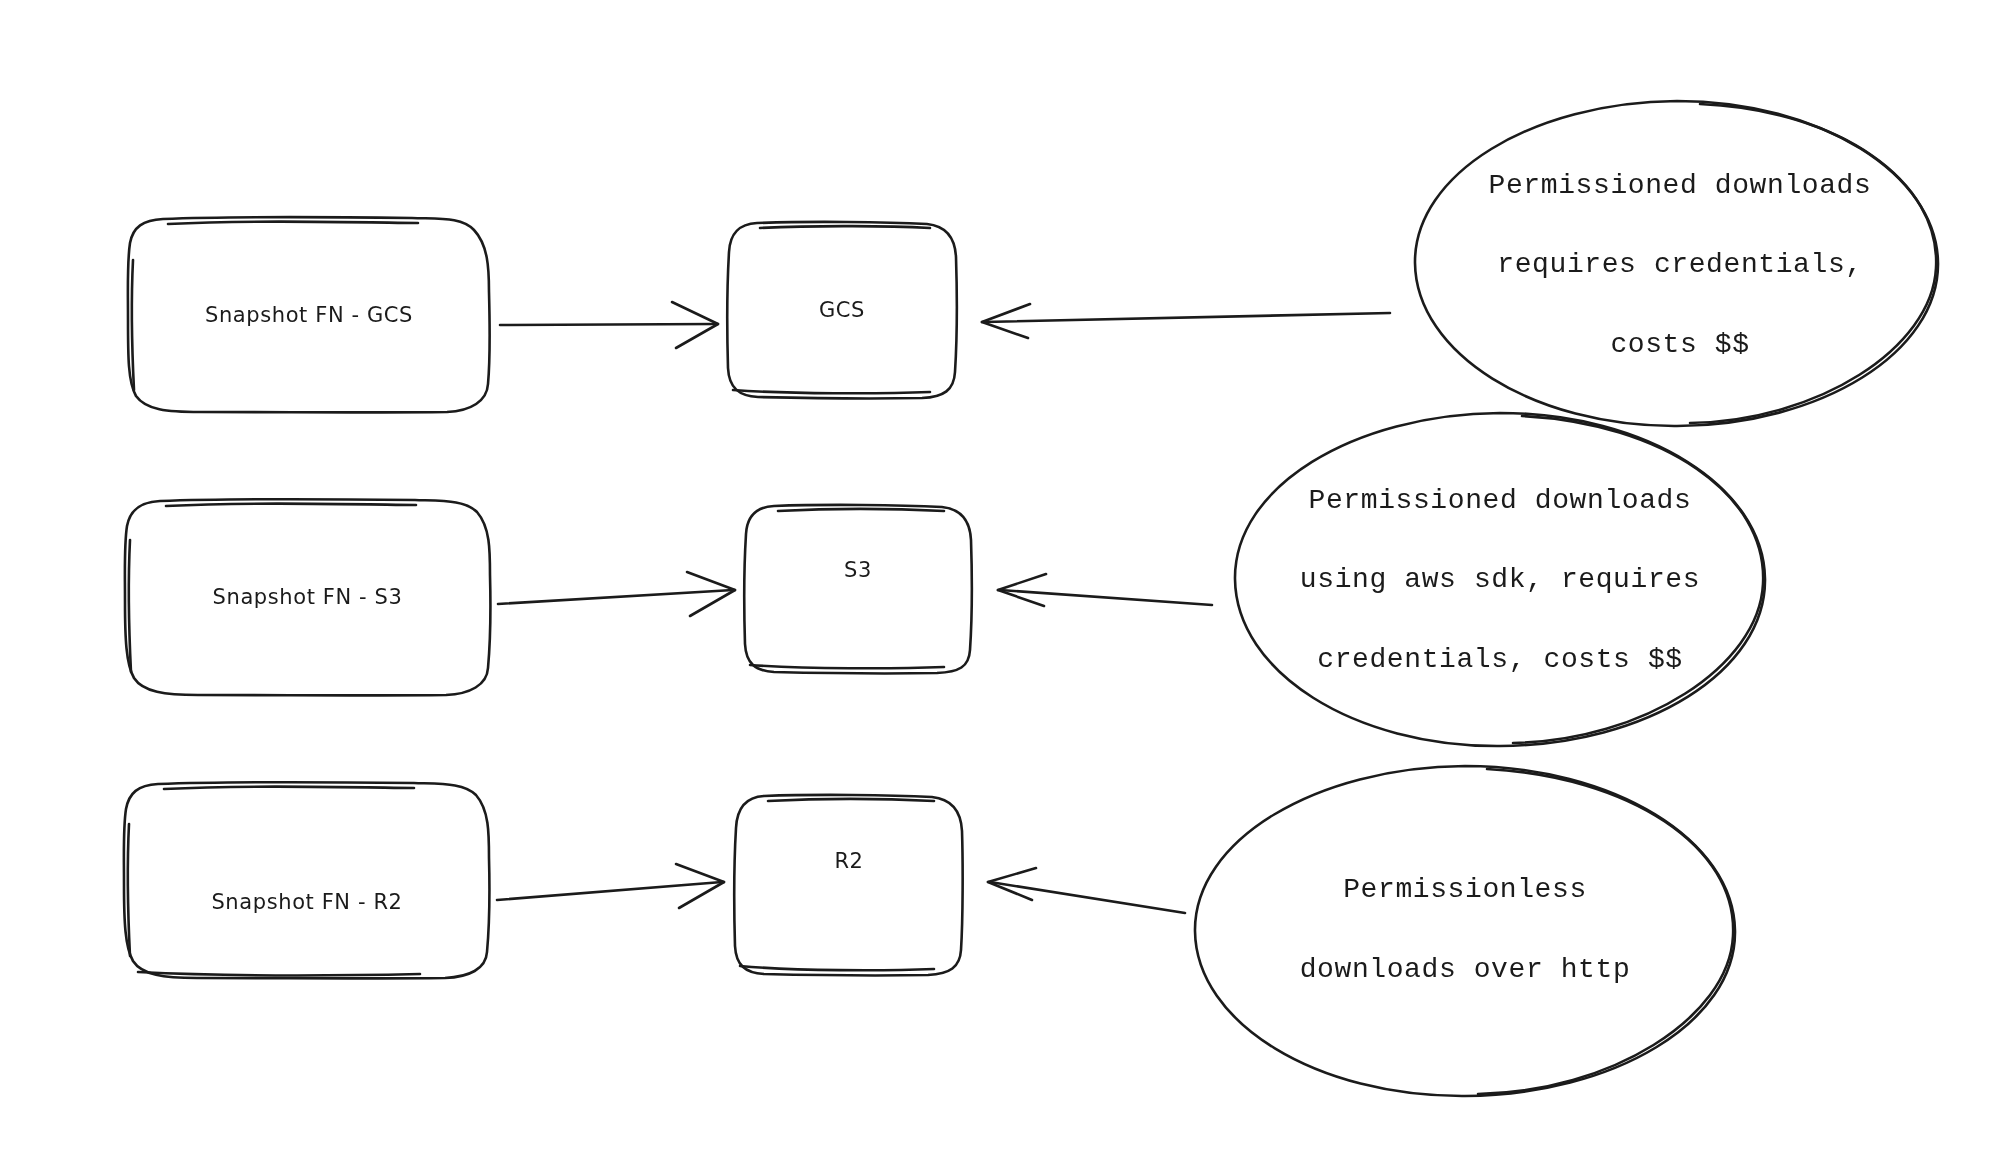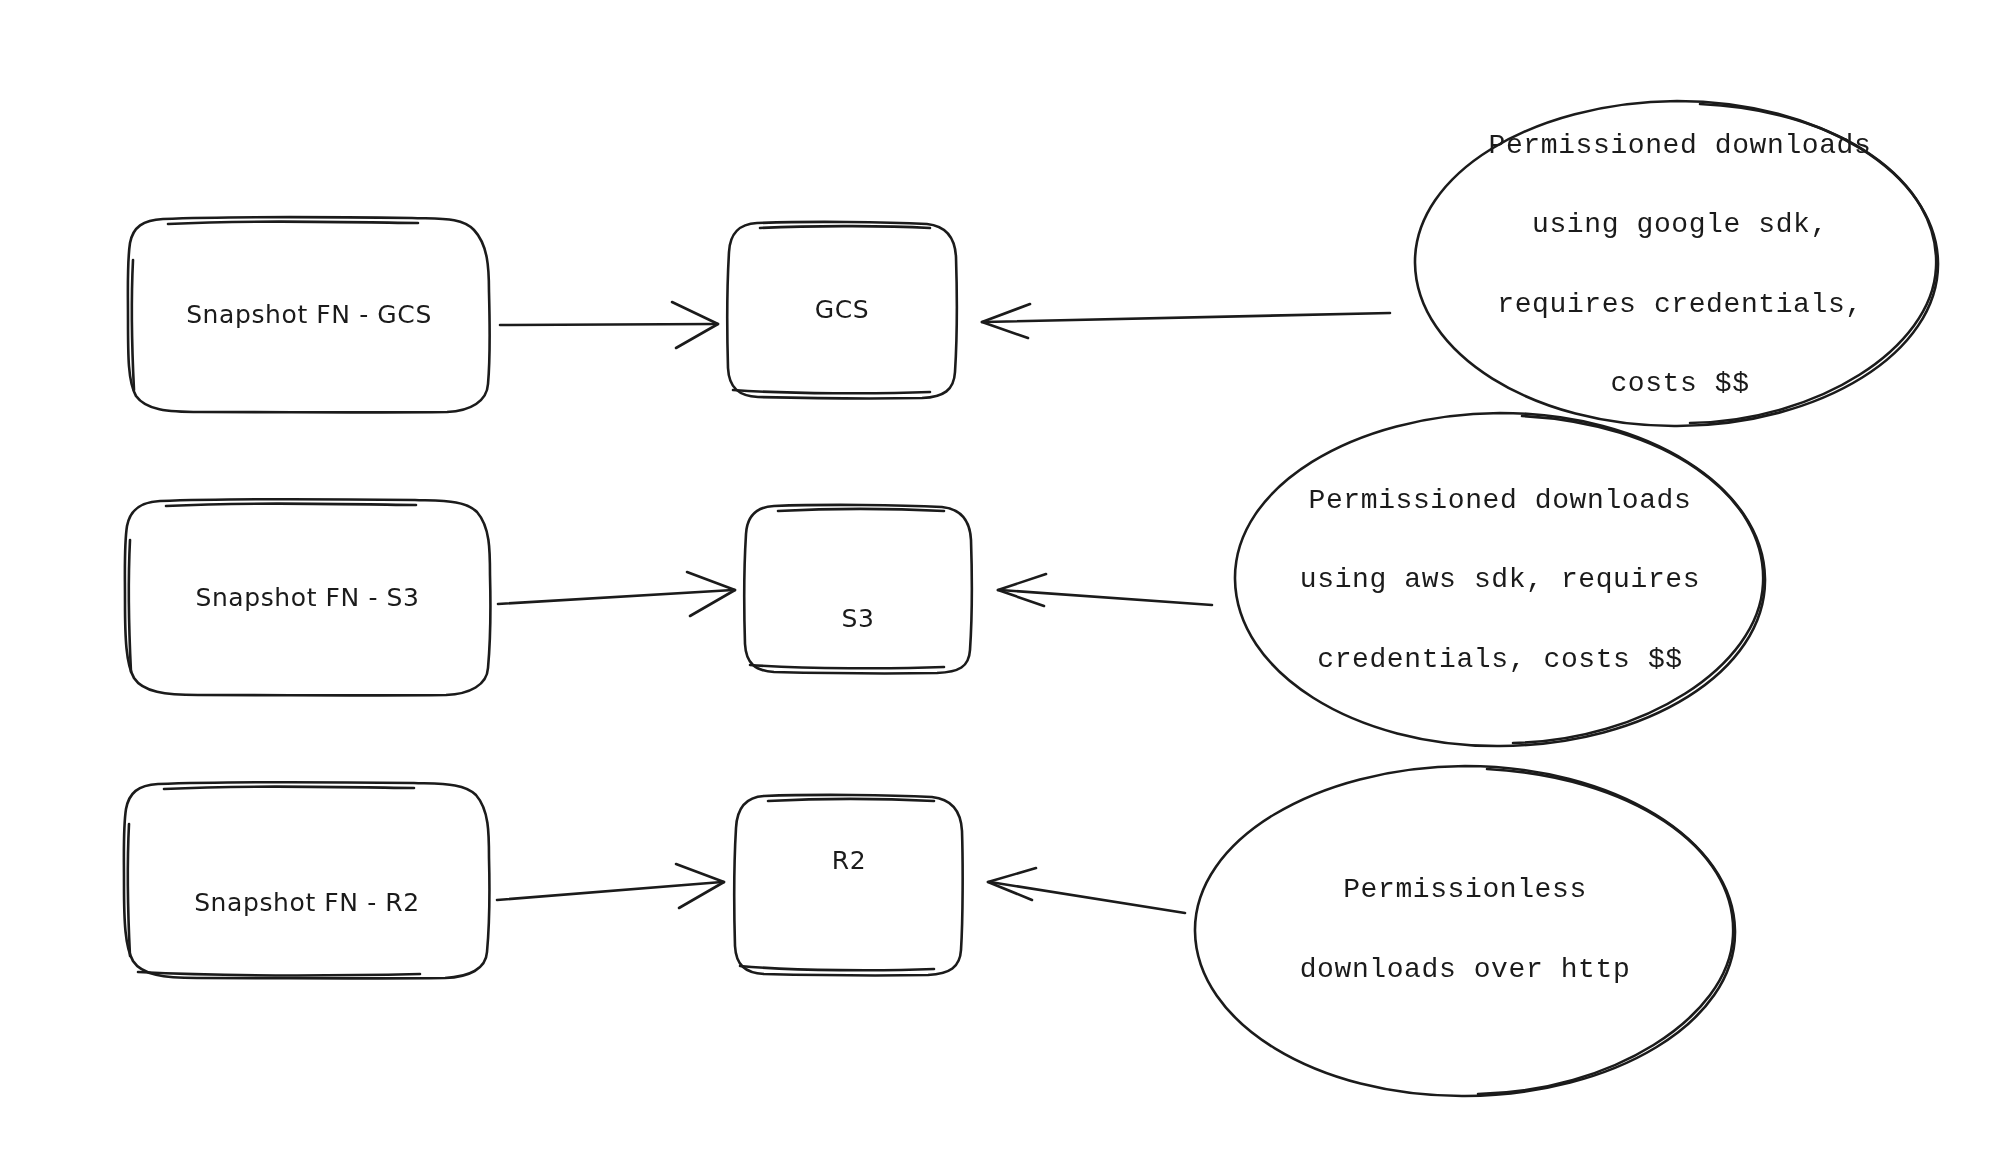--- a/index.html
+++ b/index.html
@@ -33,21 +33,21 @@
     justify-content: center;
     text-align: center;
     color: #1b1b1b;
     font-family: "DejaVu Sans", sans-serif;
     font-weight: 400;
     letter-spacing: 0.6px;
     pointer-events: none;
     white-space: pre-line;
   }
   .node-label {
-    font-size: 25px;
+    font-size: 21px;
     line-height: 1.25;
   }
   .note-label {
     font-size: 28px;
     line-height: 1.42;
   }
   .label-line {
     display: block;
     font-family: Liberation Mono, monospace;
   }
@@ -175,29 +175,28 @@
     </g>
   </svg>
 
   <div class="node-label" style="left:128px; top:218px; width:362px; height:194px;">Snapshot FN - GCS</div>
 
   <div class="node-label" style="left:728px; top:222px; width:228px; height:176px;">GCS</div>
 
   <div class="note-label" style="left:1430px; top:140px; width:500px; height:250px;">
     <div>
       <span class="label-line">Permissioned downloads</span>
-      <span class="label-line">using google sdk,</span>
       <span class="label-line">requires credentials,</span>
       <span class="label-line">costs $$</span>
     </div>
   </div>
 
   <div class="node-label" style="left:125px; top:500px; width:365px; height:195px;">Snapshot FN - S3</div>
 
-  <div class="node-label" style="left:745px; top:535px; width:226px; height:168px;">S3</div>
+  <div class="node-label" style="left:745px; top:486px; width:226px; height:168px;">S3</div>
 
   <div class="note-label" style="left:1250px; top:470px; width:500px; height:220px;">
     <div>
       <span class="label-line">Permissioned downloads</span>
       <span class="label-line">using aws sdk, requires</span>
       <span class="label-line">credentials, costs $$</span>
     </div>
   </div>
 
   <div class="node-label" style="left:124px; top:783px; width:366px; height:239px;">Snapshot FN - R2</div>

